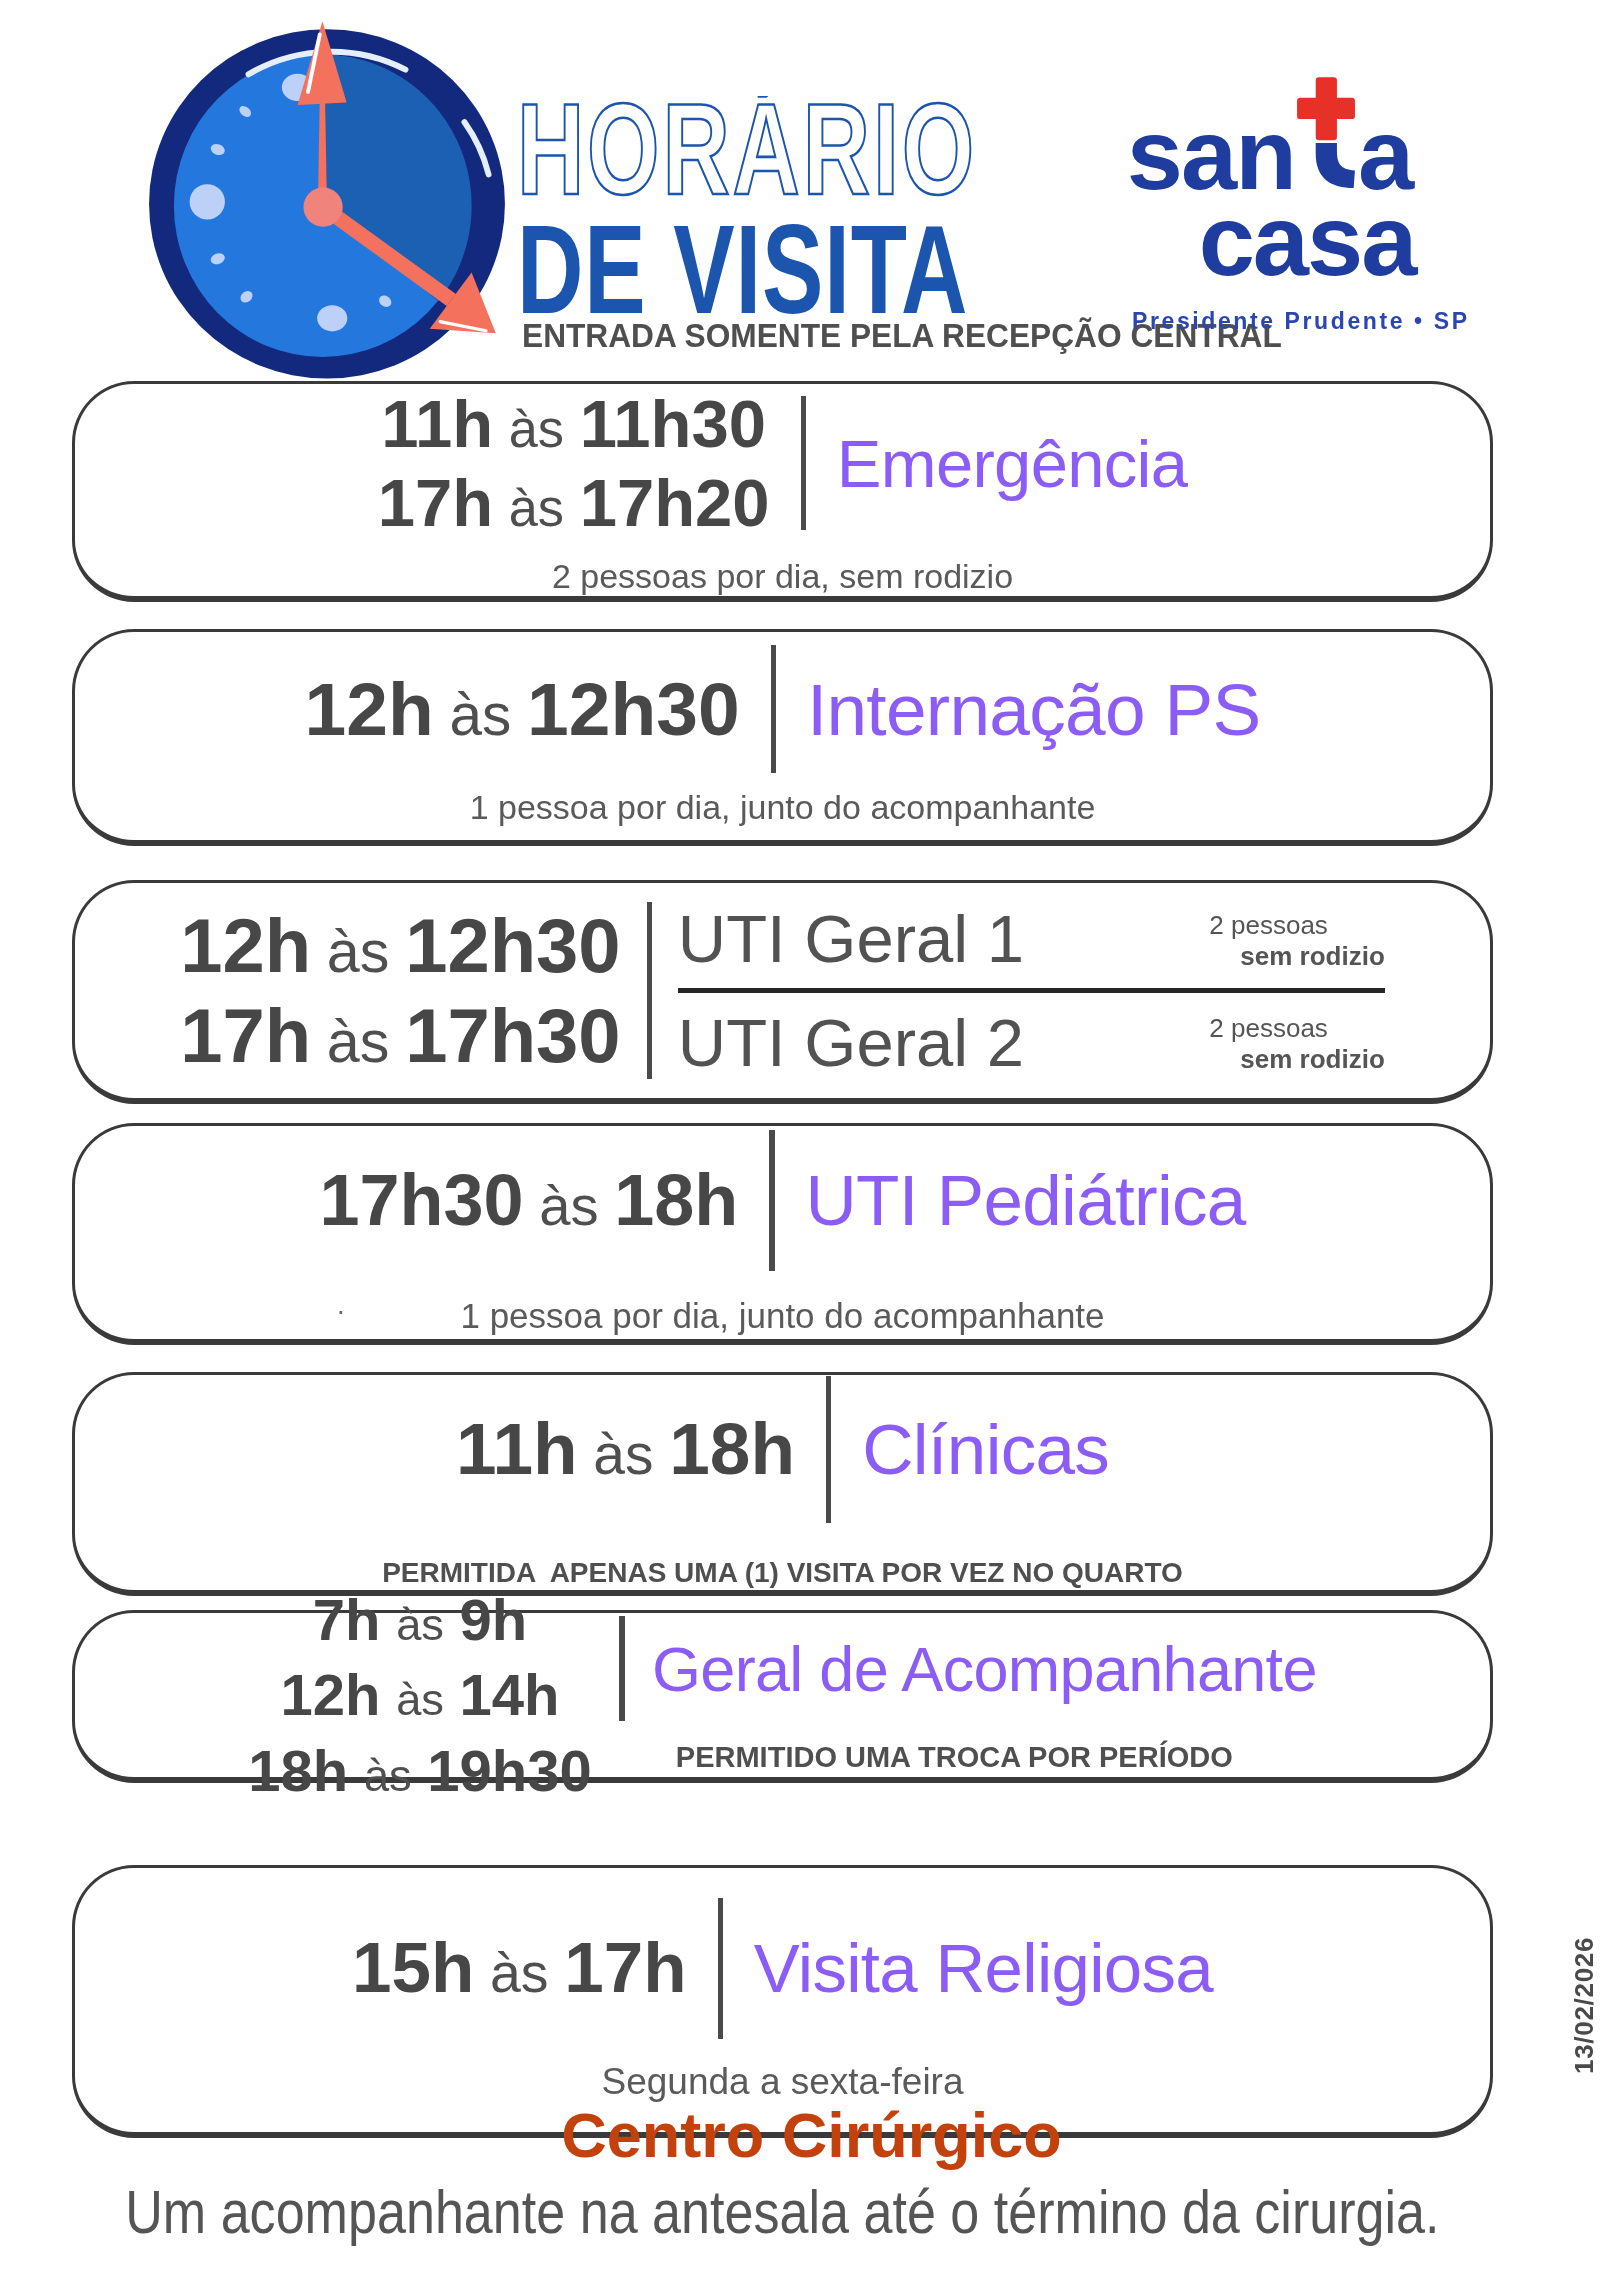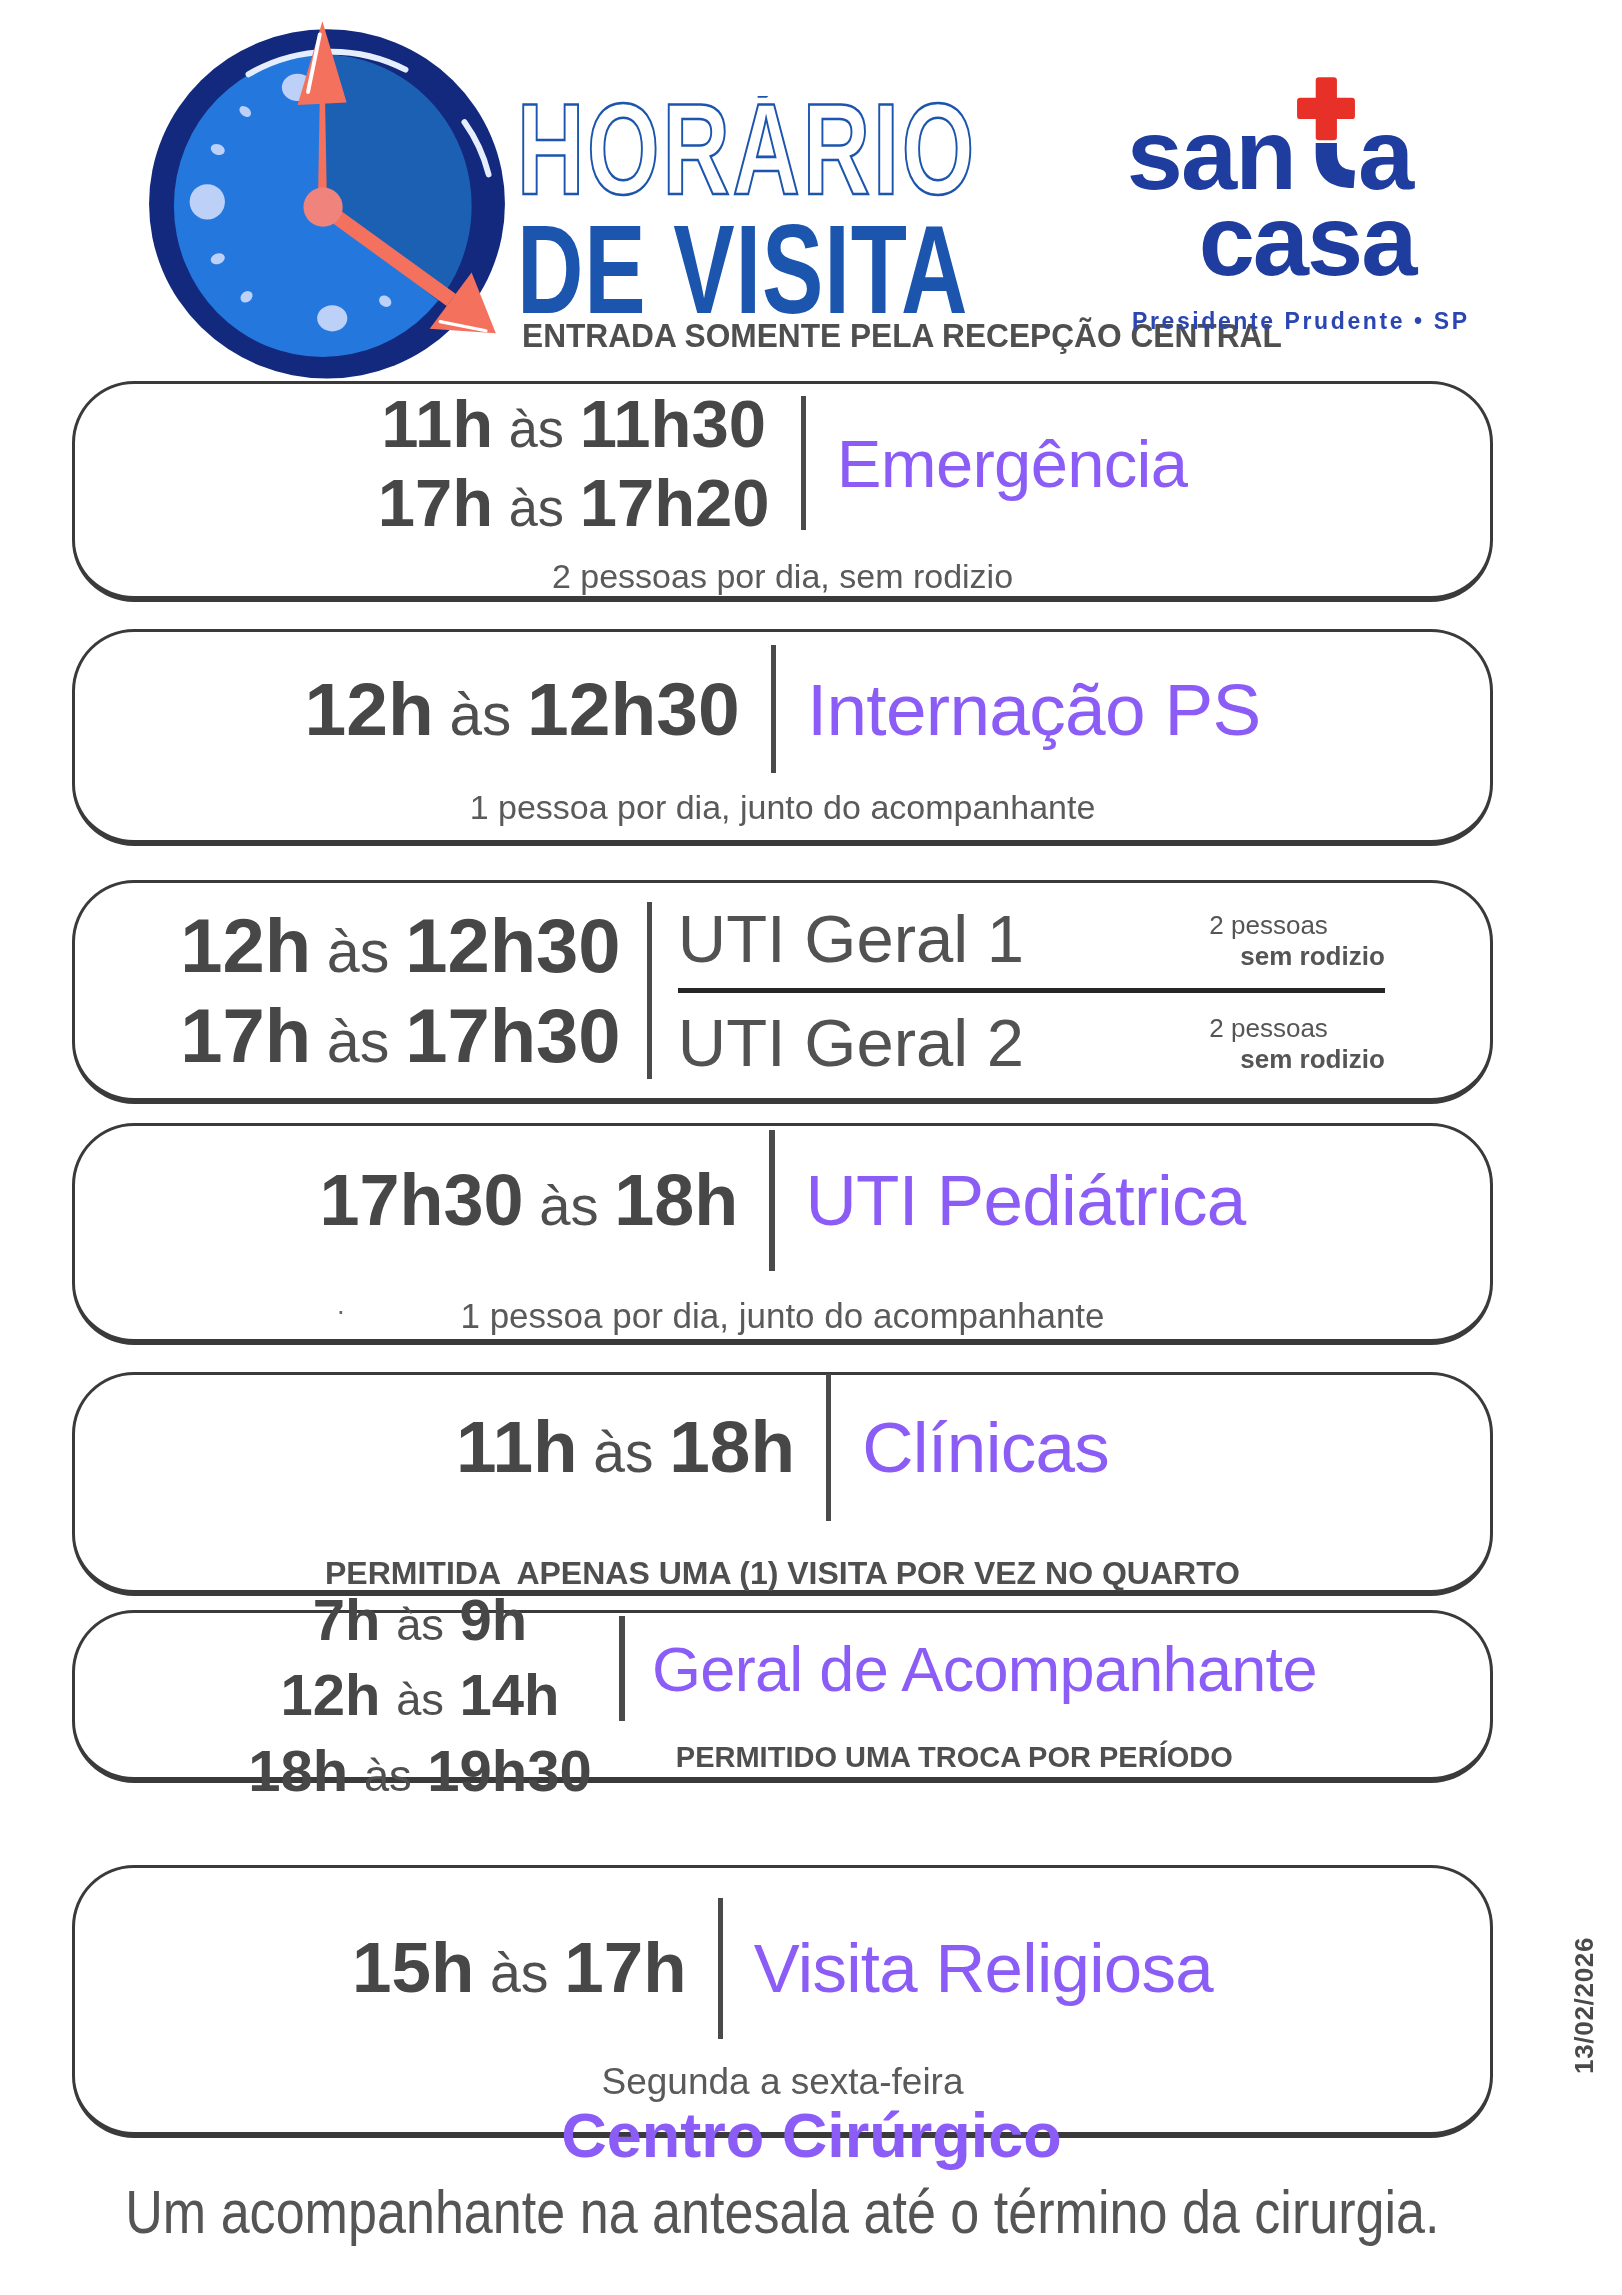--- a/index.html
+++ b/index.html
@@ -43,30 +43,30 @@
   .units{display:flex;flex-direction:column;width:707px;}
   .unit-row{display:flex;align-items:center;justify-content:space-between;}
   .unit-name{font-size:67px;font-weight:400;color:#525252;white-space:nowrap;}
   .unit-note{display:flex;flex-direction:column;font-size:26px;color:#555555;line-height:1.2;padding-top:3.9px;}
   .unit-note .n2{font-weight:700;margin-left:31px;}
   .unit-hr{height:5.2px;background:#262626;width:100%;margin:10.5px 0;}
   .b4{top:1123px;height:222px;} .b4 .time-line{font-size:72px;} .b4 .vbar{height:141px;}
   .b4 .label{font-size:71px;}  .b4 .note{font-size:35px;margin-top:25px;}
   .stray-dot{position:absolute;left:262px;bottom:18.3px;font-size:27.5px;color:#666;}
   .b5{top:1372px;height:224px;} .b5 .time-line{font-size:73px;} .b5 .vbar{height:147px;}
-  .b5 .label{font-size:71px;text-align:center;}  .b5 .note-caps{font-size:32px;margin-top:34px;}
+  .b5 .label{font-size:71px;text-align:center;}  .b5 .note-caps{font-size:28px;margin-top:34px;}
   .b6{top:1610px;height:173px;} .b6 .time-line{font-size:58px;line-height:1.3;} .b6 .vbar{height:105px;margin:0 27.5px;}
   .troca-right{display:flex;flex-direction:column;align-items:center;}
   .b6 .label{font-size:63px;}
   .b6 .note-caps{font-size:29px;margin-top:19.6px;}
   .b7{top:1865px;height:273px;} .b7 .time-line{font-size:71px;} .b7 .vbar{height:141px;}
   .b7 .label{font-size:69px;}  .b7 .note{font-size:37px;margin-top:22px;}
   
   .footer-title{position:absolute;top:2099px;left:0;width:1623px;text-align:center;
-        font-size:63px;font-weight:700;color:#8b5cf6;}
+        font-size:63px;font-weight:700;color:#c2410c;}
   .footer-text{position:absolute;top:2176px;left:0;width:1508px;text-align:center;
         font-size:62px;font-weight:400;color:#555555;}
   .sqz{display:inline-block;transform:scaleX(0.84);white-space:nowrap;}
   .rev-date{position:absolute;left:1569px;top:2074px;transform:rotate(-90deg);
         transform-origin:top left;font-size:26px;font-weight:700;color:#4a4a4a;
         letter-spacing:0.7px;white-space:nowrap;}
 </style>
 </head>
 <body>
 

